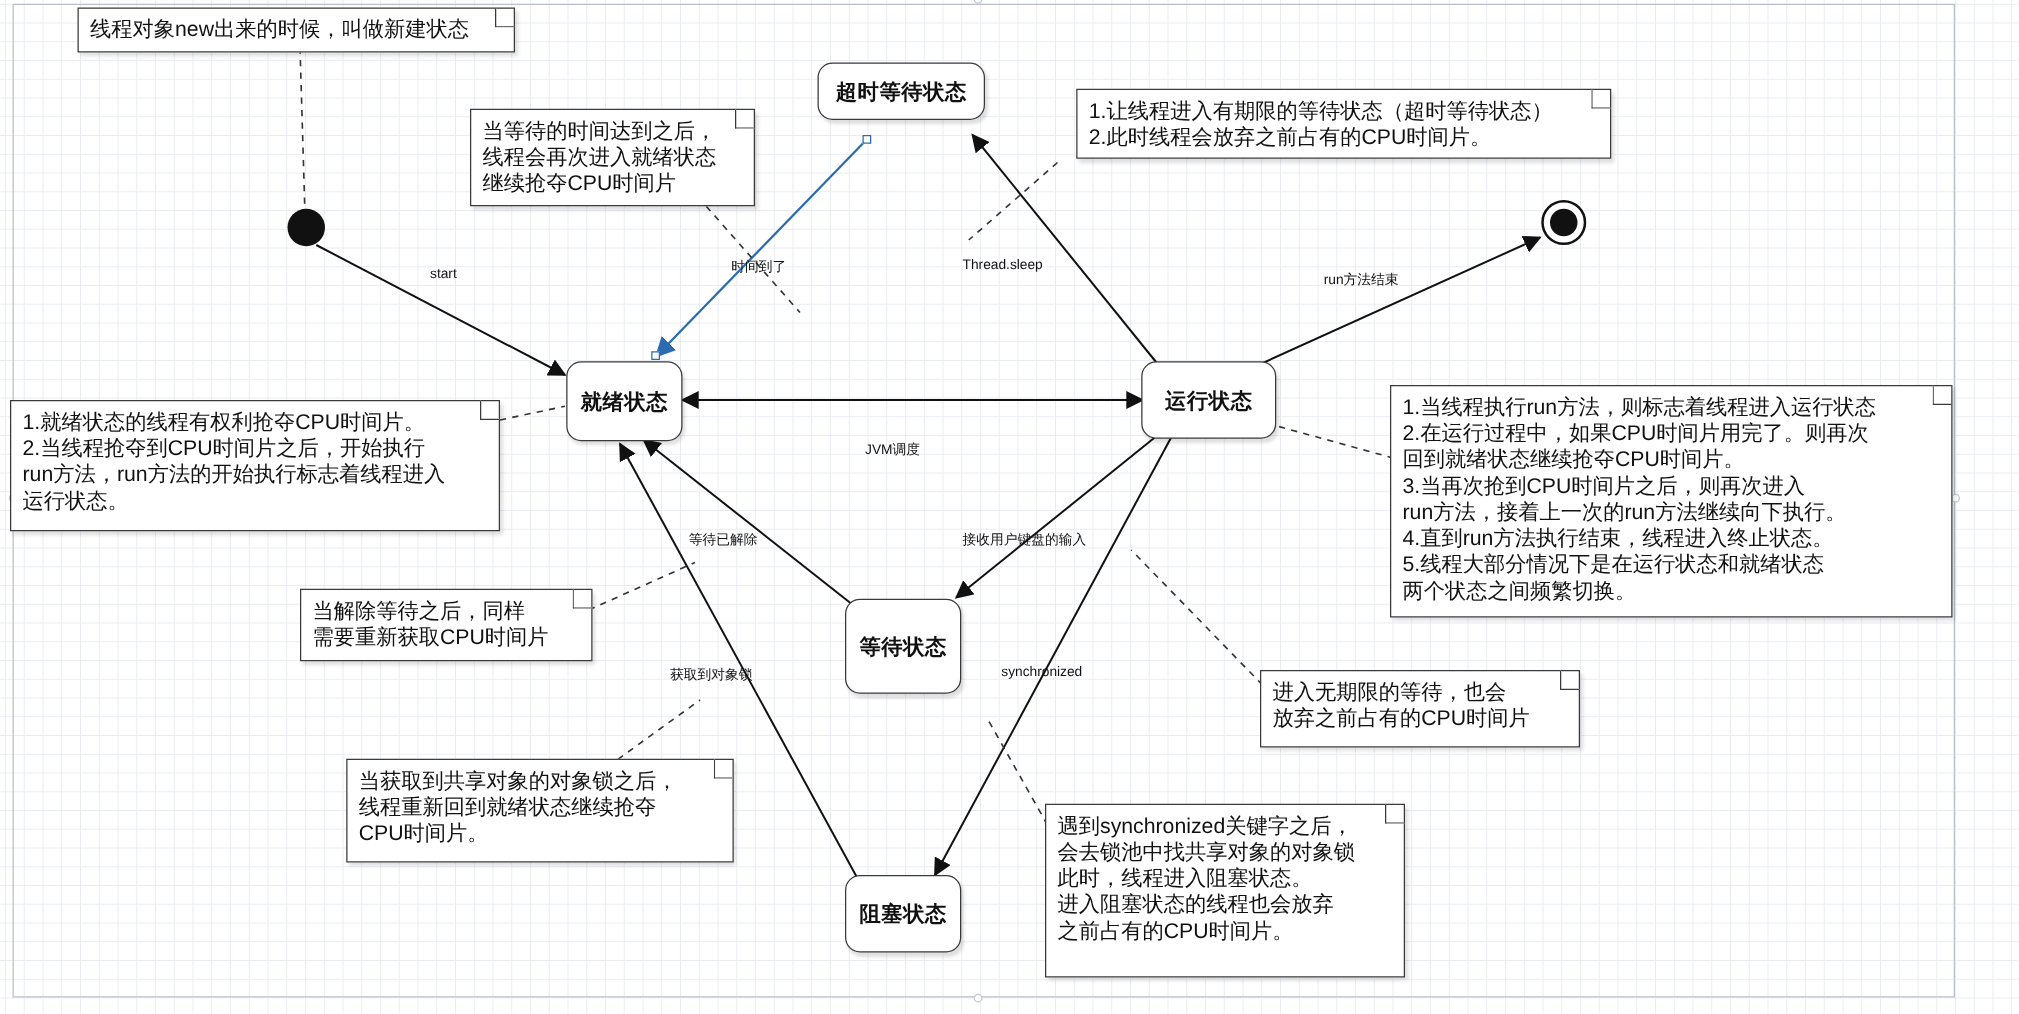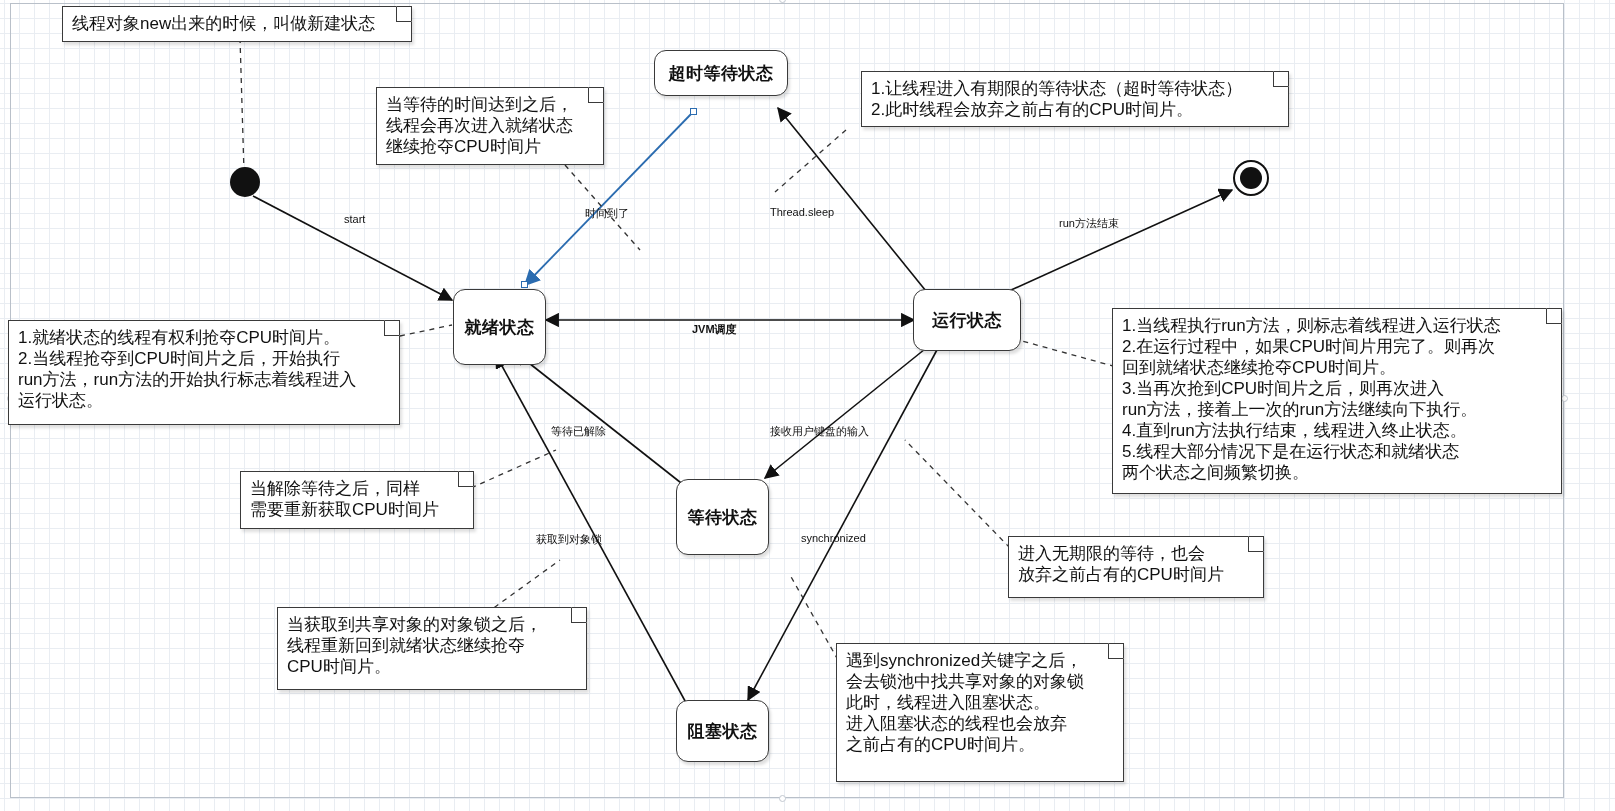--- a/index.html
+++ b/index.html
@@ -181,41 +181,41 @@
   </svg>
 
   <div class="start-dot" style="left:230px; top:167px;"></div>
   <div class="end-dot-outer" style="left:1233px; top:160px;">
     <div class="end-dot-inner" style="left:5px; top:5px;"></div>
   </div>
 
   <div class="state-node" style="left:654px; top:50px; width:134px; height:46px;">
     <span>超时等待状态</span>
   </div>
-  <div class="state-node" style="left:453px; top:289px; width:93px; height:76px;">
+  <div class="state-node" style="left:453px; top:289px; width:93px; height:64px;">
     <span>就绪状态</span>
   </div>
   <div class="state-node" style="left:913px; top:289px; width:108px; height:62px;">
     <span>运行状态</span>
   </div>
   <div class="state-node" style="left:676px; top:479px; width:93px; height:76px;">
     <span>等待状态</span>
   </div>
   <div class="state-node" style="left:676px; top:700px; width:93px; height:62px;">
     <span>阻塞状态</span>
   </div>
 
   <div class="sel-handle" style="left:690px; top:108px;"></div>
   <div class="sel-handle" style="left:521px; top:281px;"></div>
 
   <div class="edge-label" style="left:344px; top:213px;">start</div>
   <div class="edge-label" style="left:585px; top:206px;">时间到了</div>
   <div class="edge-label" style="left:770px; top:206px;">Thread.sleep</div>
   <div class="edge-label" style="left:1059px; top:216px;">run方法结束</div>
-  <div class="edge-label" style="left:692px; top:322px;font-weight:bold;">JVM调度</div>
+  <div class="edge-label" style="left:692px; top:352px;">JVM调度</div>
   <div class="edge-label" style="left:551px; top:424px;">等待已解除</div>
   <div class="edge-label" style="left:770px; top:424px;">接收用户键盘的输入</div>
   <div class="edge-label" style="left:536px; top:532px;">获取到对象锁</div>
   <div class="edge-label" style="left:801px; top:532px;">synchronized</div>
 
   <div class="note" style="left:62px; top:6px; width:350px; height:36px;">线程对象new出来的时候，叫做新建状态</div>
 
   <div class="note" style="left:376px; top:87px; width:228px; height:78px;">当等待的时间达到之后，
 线程会再次进入就绪状态
 继续抢夺CPU时间片</div>

